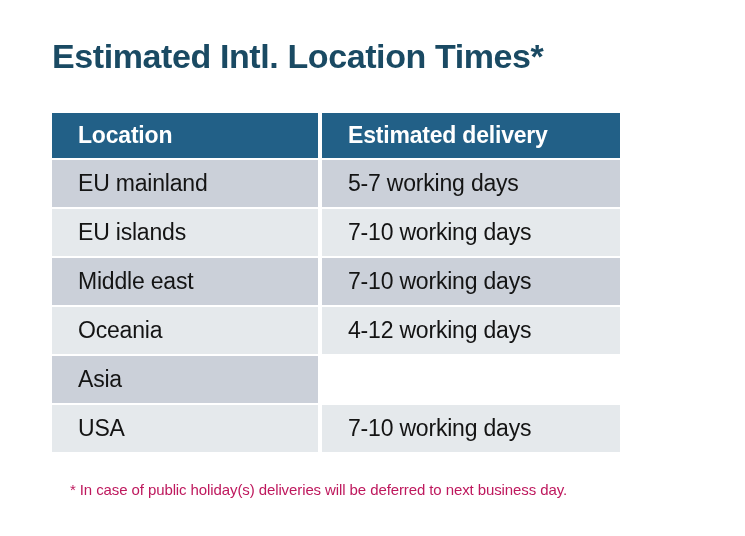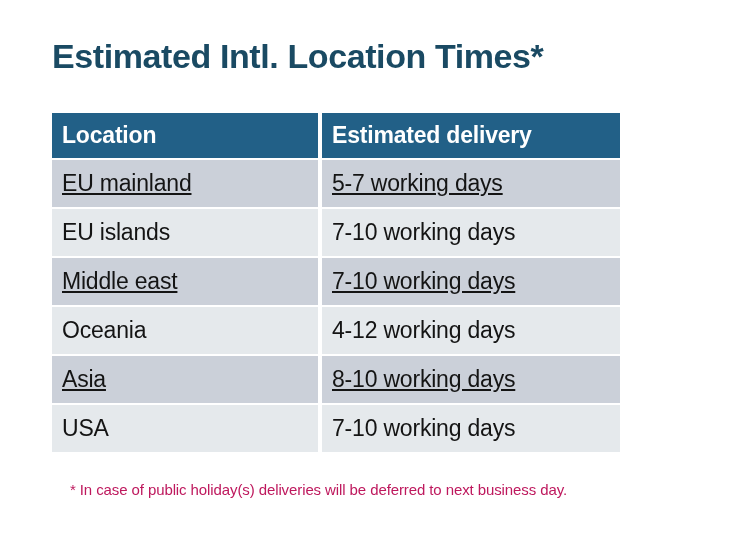--- a/index.html
+++ b/index.html
@@ -44,21 +44,21 @@
     margin-bottom: 2px;
   }
   .table-row:last-child {
     margin-bottom: 0;
   }
   .cell {
     box-sizing: border-box;
     display: flex;
     align-items: center;
     height: 47px;
-    padding-left: 10px;
+    padding-left: 26px;
     font-size: 23px;
     color: #141414;
     letter-spacing: -0.2px;
     white-space: nowrap;
     overflow: hidden;
   }
   .cell-location {
     width: 266px;
     margin-right: 4px;
   }
@@ -67,21 +67,20 @@
   }
   .header-row .cell {
     background: #226087;
     color: #ffffff;
     font-weight: 700;
     font-size: 23px;
     height: 45px;
   }
   .row-dark .cell {
     background: #cbd0d9;
-    text-decoration: underline;
   }
   .row-light .cell {
     background: #e5e9ec;
   }
   .footnote {
     position: absolute;
     left: 70px;
     top: 481px;
     font-size: 15px;
     color: #be185d;
@@ -118,21 +117,20 @@
       <div class="cell cell-delivery">7-10 working days</div>
     </div>
 
     <div class="table-row row-light">
       <div class="cell cell-location">Oceania</div>
       <div class="cell cell-delivery">4-12 working days</div>
     </div>
 
     <div class="table-row row-dark">
       <div class="cell cell-location">Asia</div>
-      <div class="cell cell-delivery">8-10 working days</div>
     </div>
 
     <div class="table-row row-light">
       <div class="cell cell-location">USA</div>
       <div class="cell cell-delivery">7-10 working days</div>
     </div>
 
   </div>
 
   <div class="footnote">* In case of public holiday(s) deliveries will be deferred to next business day.</div>

